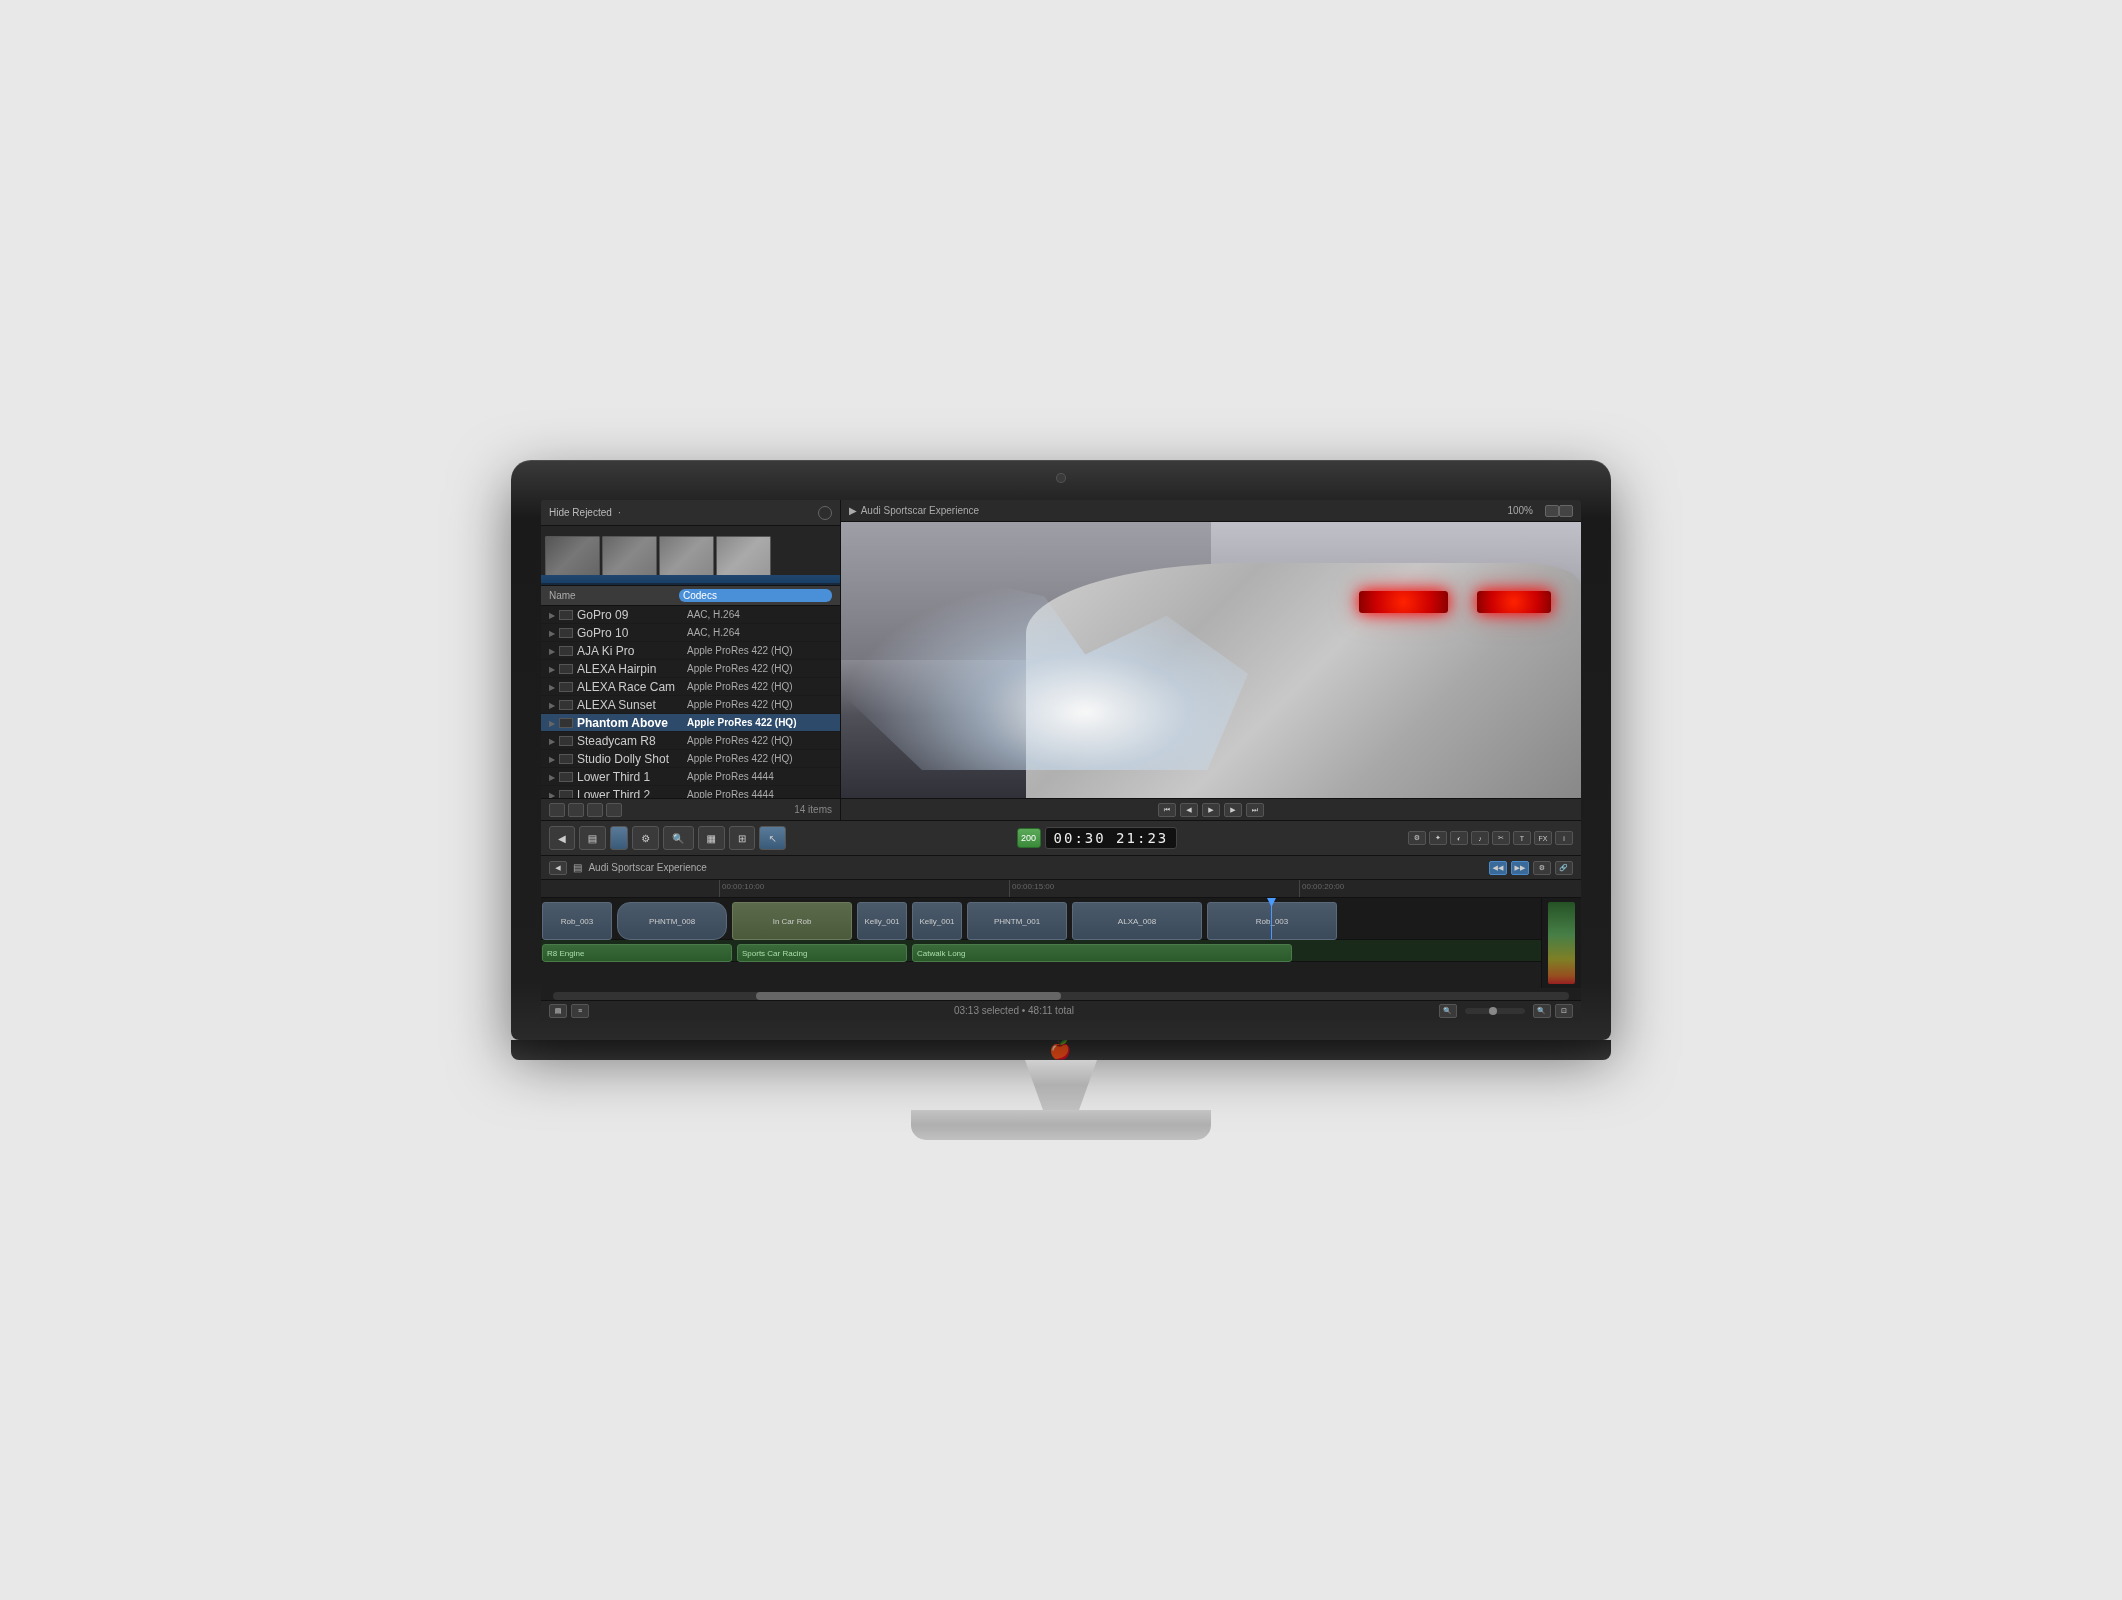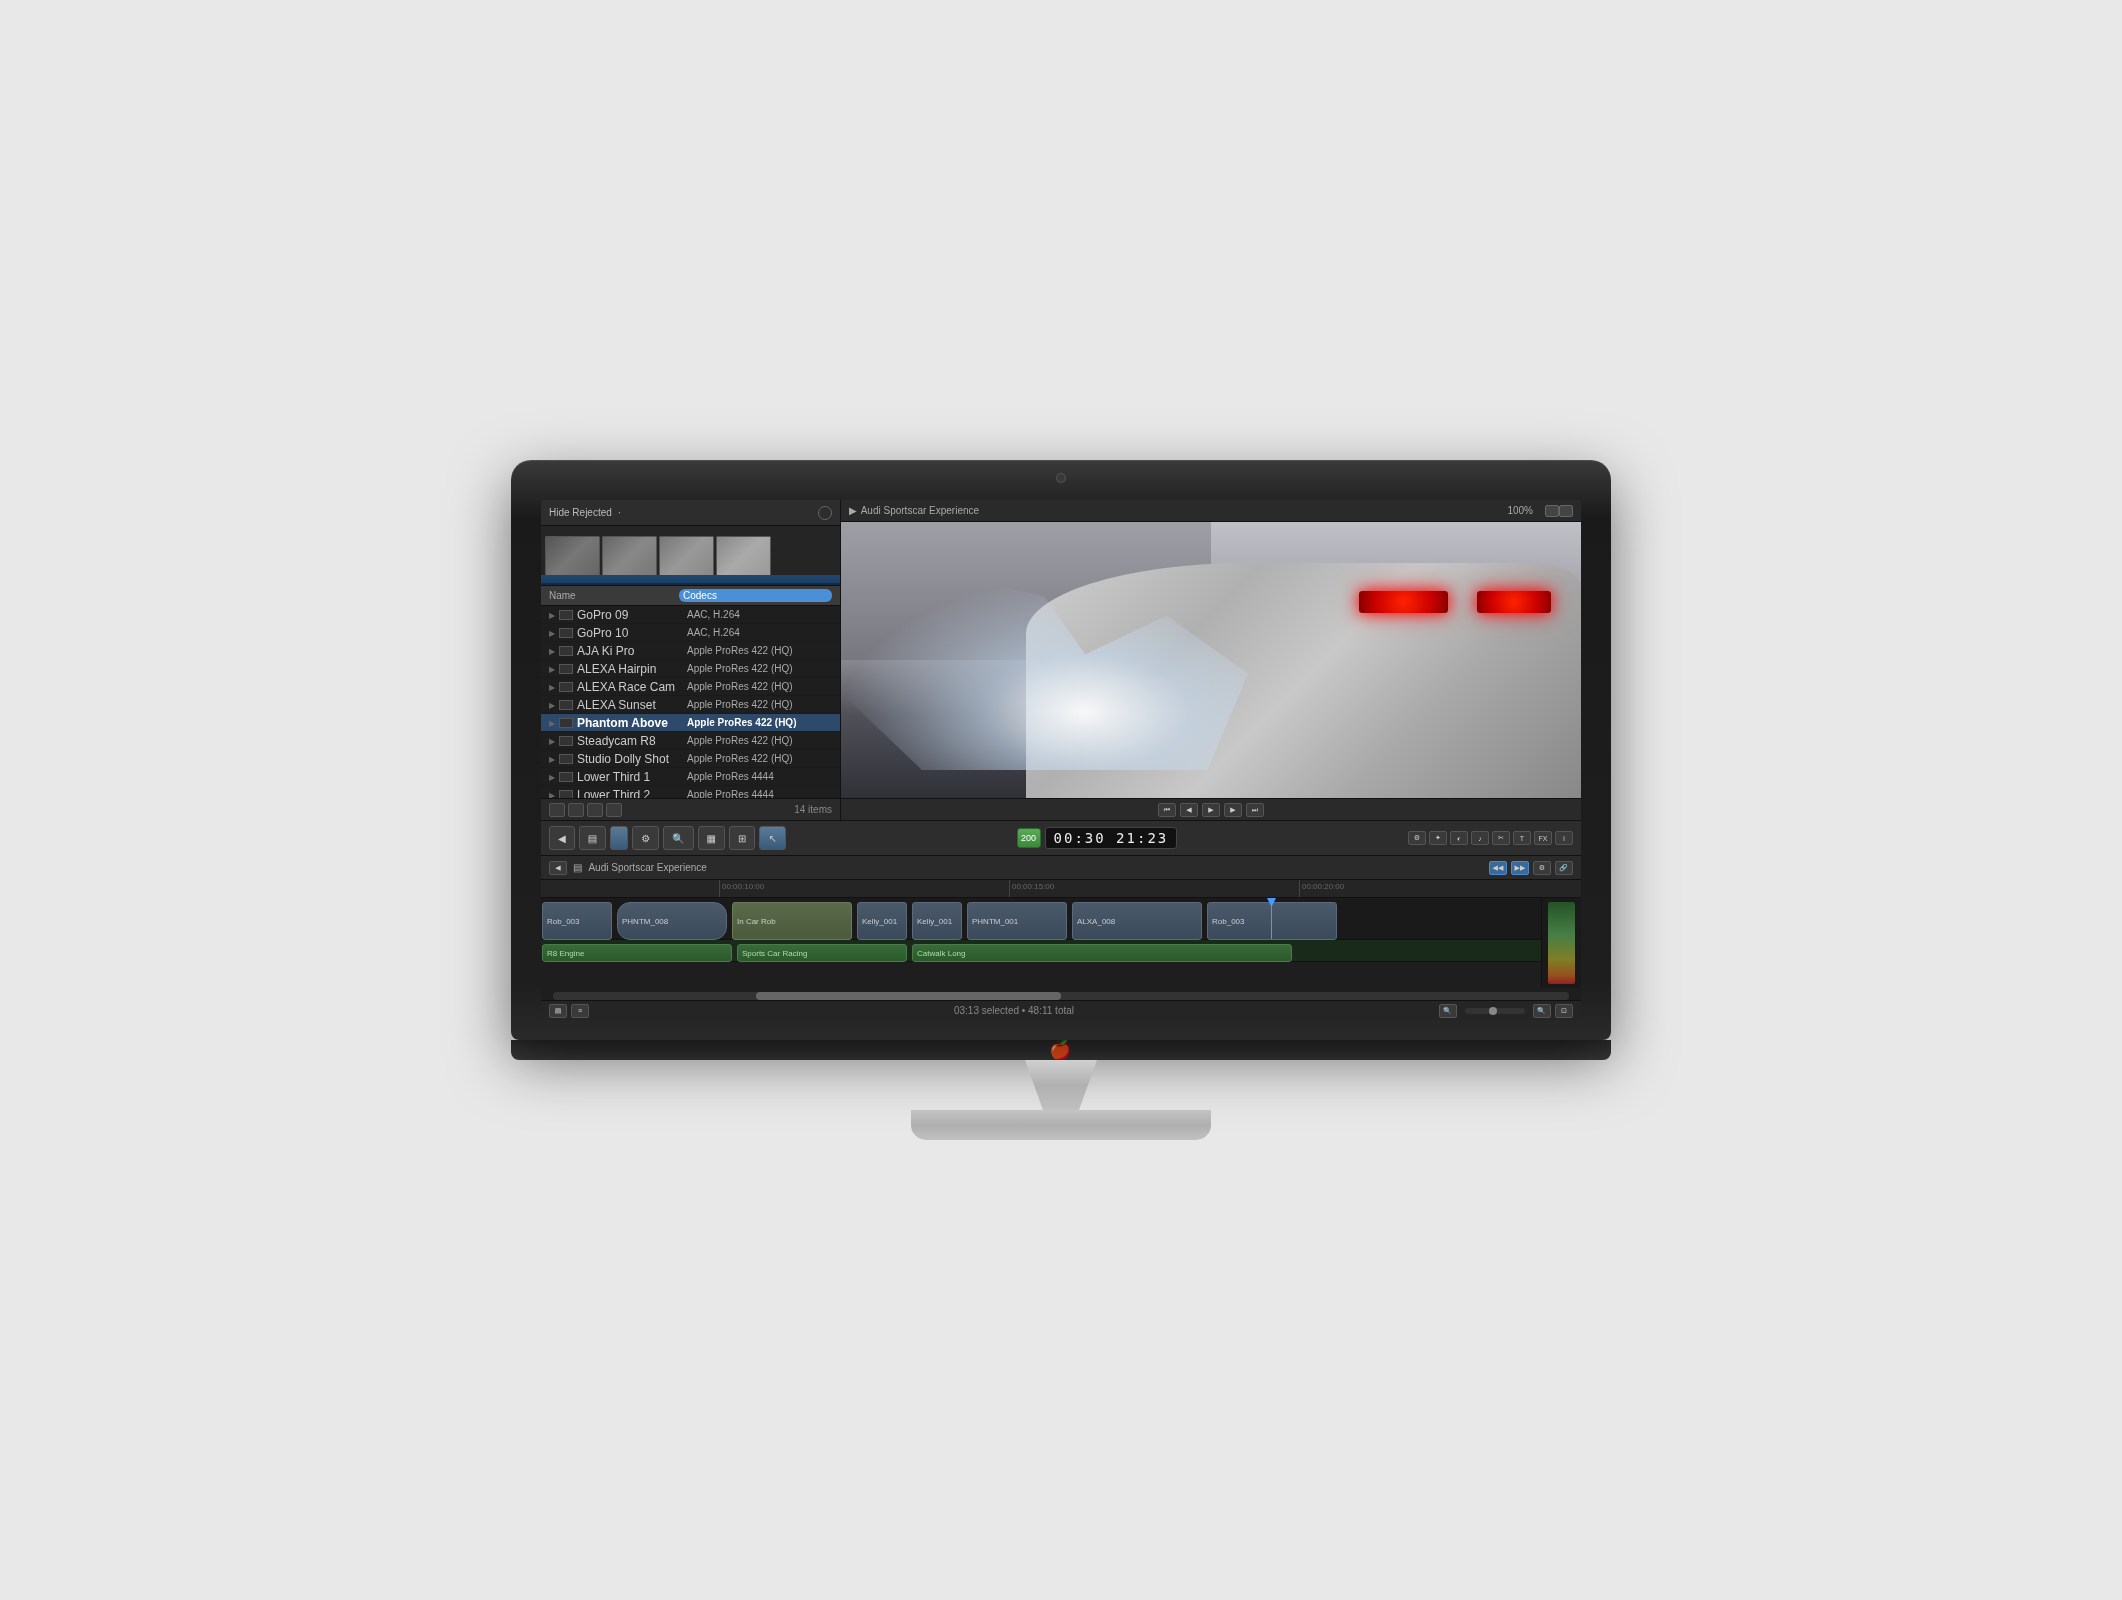--- a/index.html
+++ b/index.html
@@ -485,20 +485,21 @@
       position: absolute;
       top: 0;
       display: flex;
       align-items: center;
       overflow: hidden;
     }
 
     .clip-video {
       background: linear-gradient(180deg, #4a5a6a 0%, #3a4a5a 100%);
       border: 1px solid #5a6a7a;
+      justify-content: center;
     }
 
     .clip-label {
       font-size: 8px;
       color: #ccc;
       padding: 2px 4px;
       white-space: nowrap;
       overflow: hidden;
     }
 

